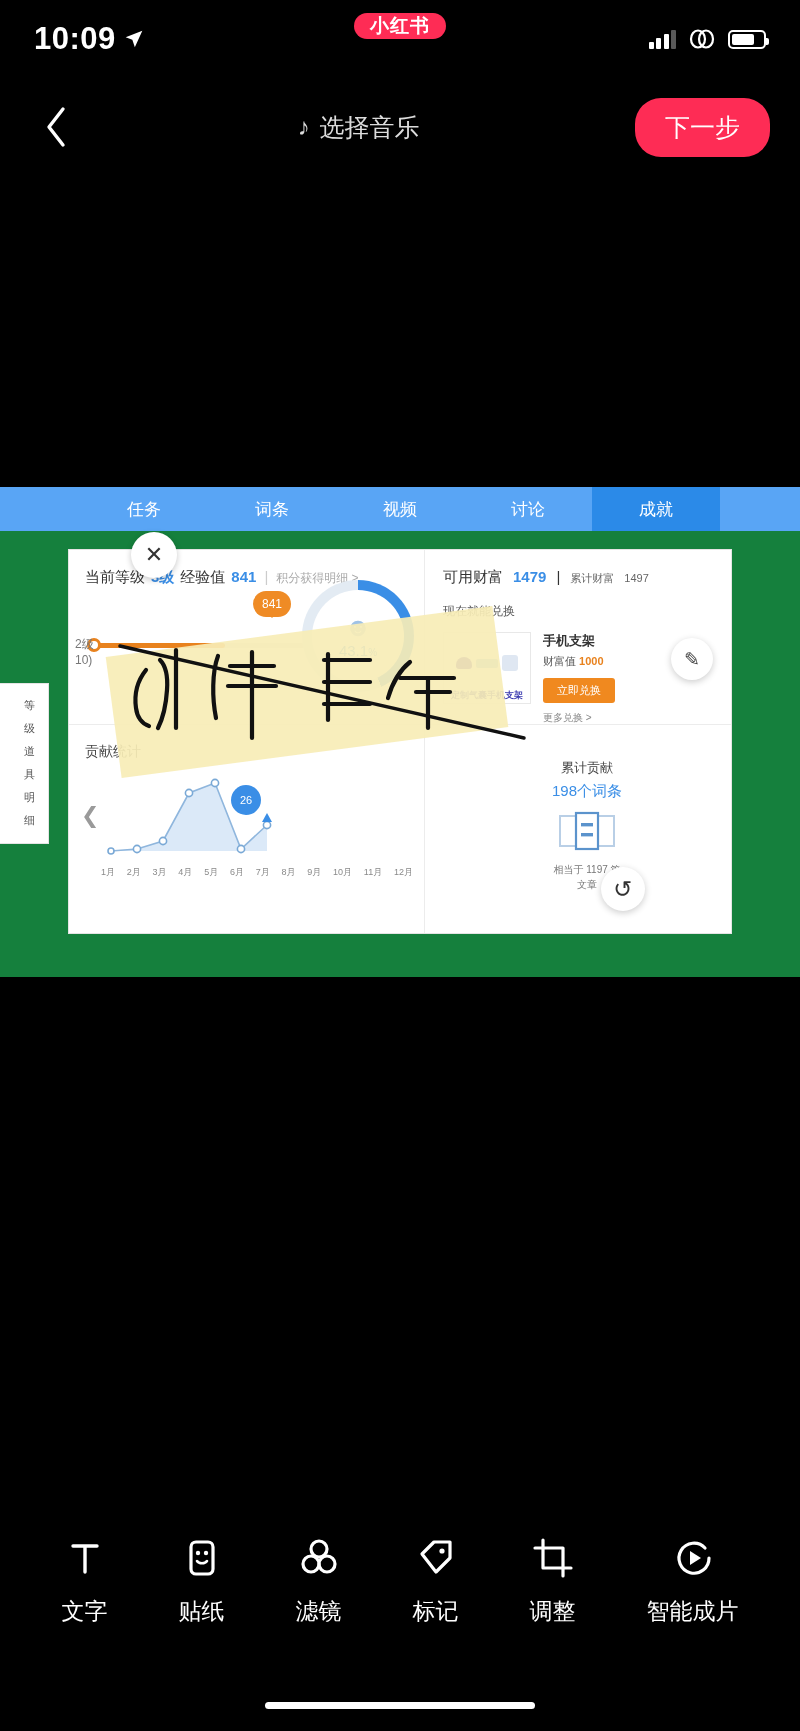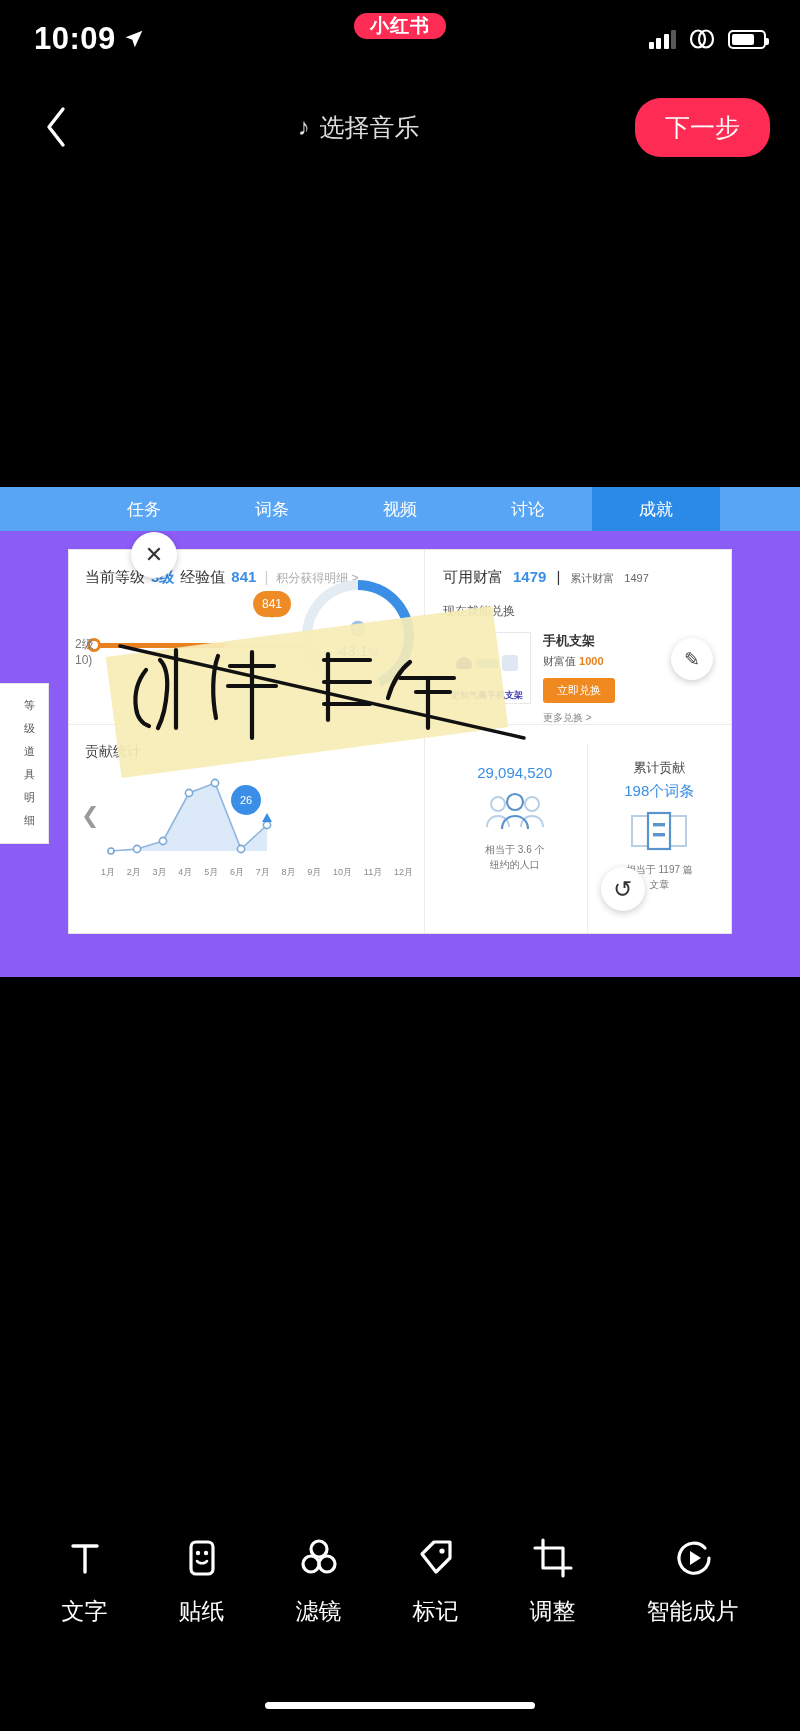--- a/index.html
+++ b/index.html
@@ -49,21 +49,21 @@
   .music-note { font-size: 24px; color: #dcdcdc; }
   .next-btn {
     background: #fe2c55; color: #fff; border: none; border-radius: 26px;
     padding: 13px 30px; font-size: 25px; font-weight: 500; cursor: pointer;
     font-family: "Liberation Sans", sans-serif;
   }
 
   
   .media {
     position: absolute; top: 487px; left: 0; width: 800px; height: 490px;
-    background: #8b5cf6; overflow: hidden;
+    background: #15803d; overflow: hidden;
   }
   .tabbar {
     display: flex; height: 44px; background: #59a5f5; align-items: stretch;
   }
   .tabbar .tab {
     flex: 1; display:flex; align-items:center; justify-content:center;
     color:#fff; font-size: 17px; cursor: pointer;
   }
   .tabbar .tab.active { background: #2b8ae8; }
   .tabbar .spacer { width: 80px; }
@@ -364,36 +364,20 @@
                 <span>9月</span>
                 <span>10月</span>
                 <span>11月</span>
                 <span>12月</span>
               </div>
             </div>
           </div>
 
           <div class="panel-right stats-row">
             <div class="stat-col">
-              <div class="stat-head"></div>
-              <div class="stat-val">29,094,520</div>
-              <div class="stat-ico">
-                <svg width="62" height="40" viewBox="0 0 62 40">
-                  <circle cx="14" cy="13" r="7" fill="none" stroke="#b9cfe6" stroke-width="2"></circle>
-                  <path d="M3 36c0-7 5-11 11-11s11 4 11 11" fill="none" stroke="#b9cfe6" stroke-width="2"></path>
-                  <circle cx="48" cy="13" r="7" fill="none" stroke="#b9cfe6" stroke-width="2"></circle>
-                  <path d="M37 36c0-7 5-11 11-11s11 4 11 11" fill="none" stroke="#b9cfe6" stroke-width="2"></path>
-                  <circle cx="31" cy="11" r="8" fill="none" stroke="#5b93cc" stroke-width="2.2"></circle>
-                  <path d="M18 38c0-8 6-13 13-13s13 5 13 13" fill="none" stroke="#5b93cc" stroke-width="2.2"></path>
-                </svg>
-              </div>
-              <div class="stat-desc" style="white-space:pre-line">相当于 3.6 个
-纽约的人口</div>
-            </div>
-            <div class="stat-col">
               <div class="stat-head">累计贡献</div>
               <div class="stat-val">198个词条</div>
               <div class="stat-ico">
                 <svg width="62" height="40" viewBox="0 0 62 40">
                   <rect x="4" y="5" width="18" height="30" fill="none" stroke="#b9cfe6" stroke-width="2"></rect>
                   <rect x="40" y="5" width="18" height="30" fill="none" stroke="#b9cfe6" stroke-width="2"></rect>
                   <rect x="20" y="2" width="22" height="36" fill="#fff" stroke="#5b93cc" stroke-width="2.2"></rect>
                   <rect x="25" y="12" width="12" height="3.4" fill="#5b93cc"></rect>
                   <rect x="25" y="22" width="12" height="3.4" fill="#5b93cc"></rect>
                 </svg>

